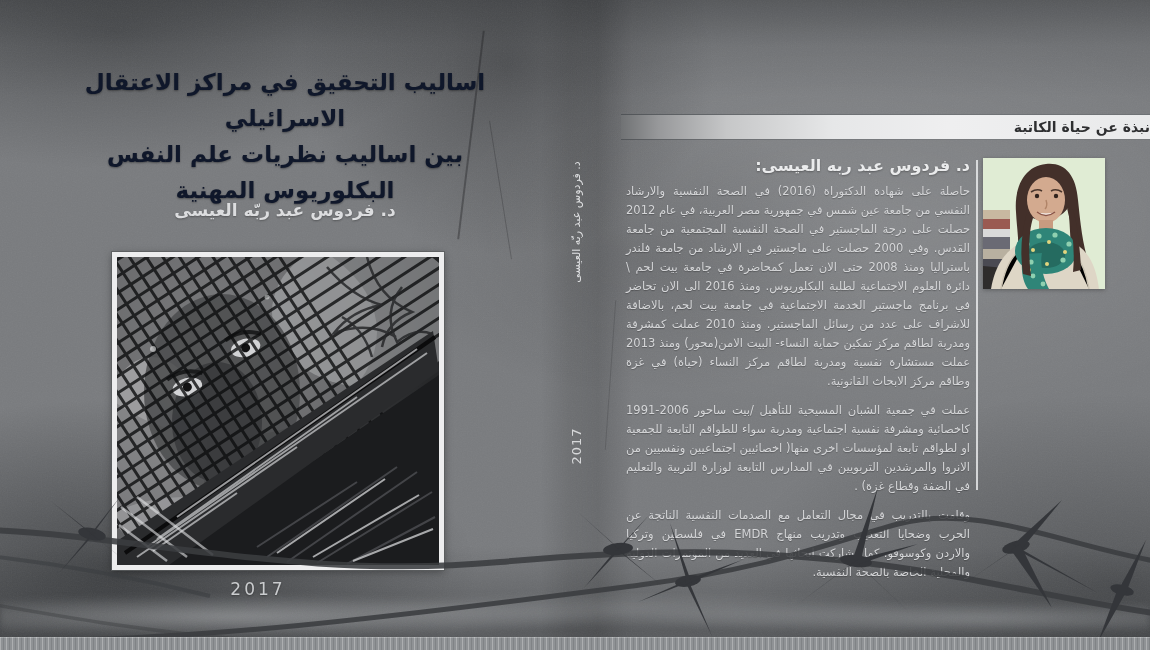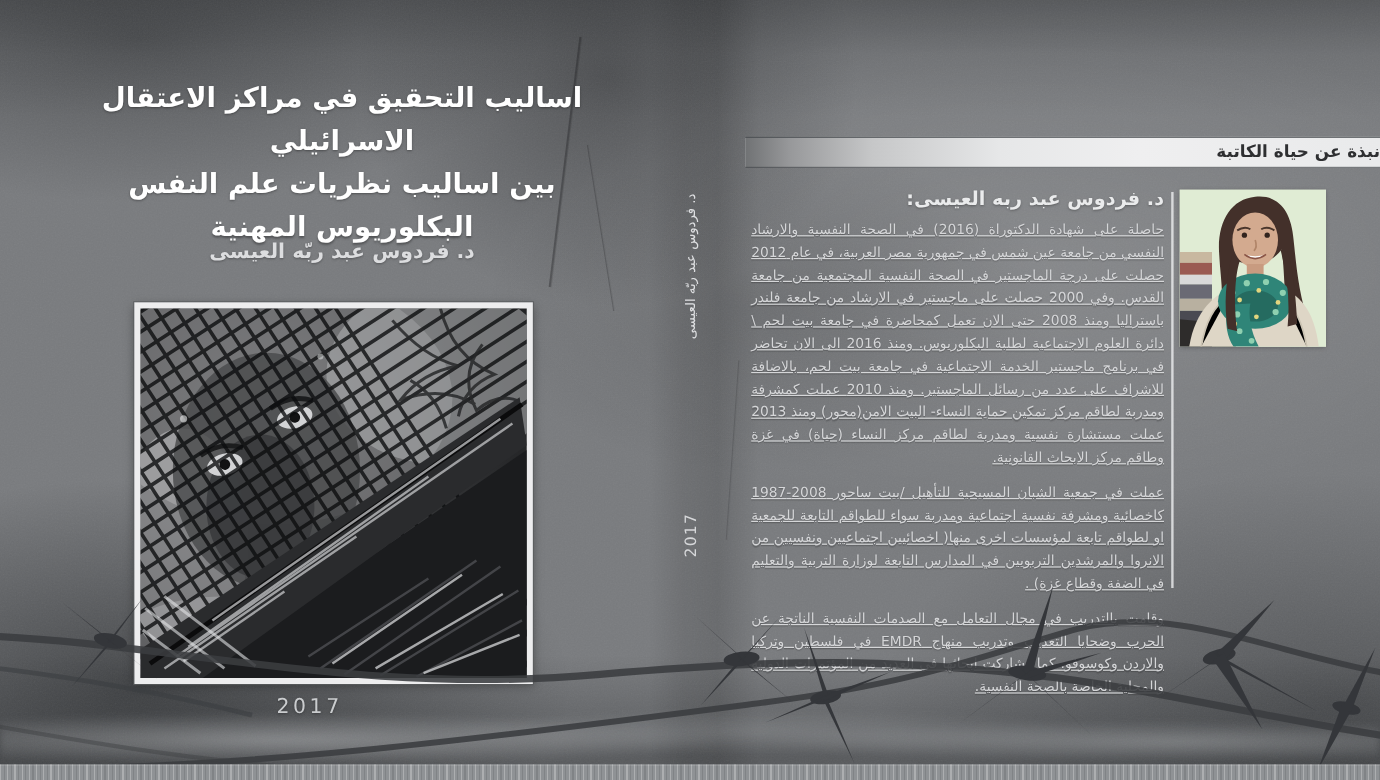--- a/index.html
+++ b/index.html
@@ -23,21 +23,21 @@
   }
   .grain{position:absolute;inset:0;opacity:.07;}
   .crack{position:absolute;background:rgba(22,24,26,.35);filter:blur(.6px);}
   .c1{left:470px;top:30px;width:2px;height:210px;transform:rotate(7deg);}
   .c2{left:500px;top:120px;width:1px;height:140px;transform:rotate(-9deg);opacity:.7;}
   .c3{left:610px;top:300px;width:1px;height:150px;transform:rotate(4deg);opacity:.5;}
 
   
   .title-block{
     position:absolute;left:30px;top:64px;width:510px;text-align:center;direction:rtl;
-    color:#ffffff;font-weight:bold;text-shadow:0 1px 2px rgba(0,0,0,.35);
+    color:#0f172a;font-weight:bold;text-shadow:0 1px 2px rgba(0,0,0,.35);
   }
   .title-line{font-size:23px;line-height:36px;letter-spacing:.5px;}
   .front-author{
     position:absolute;left:30px;top:200px;width:510px;text-align:center;direction:rtl;
     color:#dcdddf;font-size:17px;font-weight:bold;text-shadow:0 1px 2px rgba(0,0,0,.3);
   }
   .illustration{
     position:absolute;left:112px;top:252px;width:322px;height:308px;
     border:5px solid #ededee;box-shadow:0 0 0 1px rgba(90,92,94,.8), 0 2px 8px rgba(0,0,0,.35);
     background:radial-gradient(circle at 32% 28%, #5c5d5f, #2b2c2e 62%, #1a1b1c 88%);
@@ -67,21 +67,21 @@
   }
   .back-author-heading{
     position:absolute;right:180px;top:156px;direction:rtl;
     color:#eaebec;font-size:16px;font-weight:bold;text-shadow:0 1px 2px rgba(0,0,0,.3);
   }
   .bio{
     position:absolute;left:626px;top:182px;width:344px;direction:rtl;
     color:#d5d6d8;font-size:11.5px;line-height:19px;text-align:justify;
     text-shadow:0 1px 1px rgba(0,0,0,.25);
   }
-  .bio p{margin:0 0 10px 0;text-decoration:underline;}
+  .bio p{margin:0 0 10px 0;}
   .vline{position:absolute;left:976px;top:160px;width:1.5px;height:330px;background:rgba(238,239,240,.8);}
   .photo{
     position:absolute;left:983px;top:158px;width:122px;height:131px;overflow:hidden;
     background:#e0ecd4;box-shadow:0 1px 4px rgba(0,0,0,.3);
   }
 
   
   .streaks{
     position:absolute;left:0;top:588px;width:1150px;height:52px;
     background:
@@ -193,21 +193,21 @@
   <div class="spine-year">2017</div>
 
   <div class="header-bar">
     <span>نبذة عن حياة الكاتبة</span>
   </div>
 
   <div class="back-author-heading">د. فردوس عبد ربه العيسى:</div>
 
   <div class="bio">
     <p>حاصلة على شهادة الدكتوراة (2016) في الصحة النفسية والارشاد النفسي من جامعة عين شمس في جمهورية مصر العربية، في عام 2012 حصلت على درجة الماجستير في الصحة النفسية المجتمعية من جامعة القدس. وفي 2000 حصلت على ماجستير في الارشاد من جامعة فلندر باستراليا ومنذ 2008 حتى الان تعمل كمحاضرة في جامعة بيت لحم \ دائرة العلوم الاجتماعية لطلبة البكلوريوس. ومنذ 2016 الى الان تحاضر في برنامج ماجستير الخدمة الاجتماعية في جامعة بيت لحم، بالاضافة للاشراف على عدد من رسائل الماجستير. ومنذ 2010 عملت كمشرفة ومدربة لطاقم مركز تمكين حماية النساء- البيت الامن(محور) ومنذ 2013 عملت مستشارة نفسية ومدربة لطاقم مركز النساء (حياة) في غزة وطاقم مركز الابحاث القانونية.</p>
-    <p>عملت في جمعية الشبان المسيحية للتأهيل /بيت ساحور 2008-1987 كاخصائية ومشرفة نفسية اجتماعية ومدربة سواء للطواقم التابعة للجمعية او لطواقم تابعة لمؤسسات اخرى منها( اخصائيين اجتماعيين ونفسيين من الانروا والمرشدين التربويين في المدارس التابعة لوزارة التربية والتعليم في الضفة وقطاع غزة) .</p>
+    <p>عملت في جمعية الشبان المسيحية للتأهيل /بيت ساحور 2006-1991 كاخصائية ومشرفة نفسية اجتماعية ومدربة سواء للطواقم التابعة للجمعية او لطواقم تابعة لمؤسسات اخرى منها( اخصائيين اجتماعيين ونفسيين من الانروا والمرشدين التربويين في المدارس التابعة لوزارة التربية والتعليم في الضفة وقطاع غزة) .</p>
     <p>وقامت بالتدريب في مجال التعامل مع الصدمات النفسية الناتجة عن الحرب وضحايا التعذيب وتدريب منهاج EMDR في فلسطين وتركيا والاردن وكوسوفو. كما وشاركت ابحاثها في العديد من المؤتمرات الدولية والمحلية الخاصة بالصحة النفسية.</p>
   </div>
 
   <div class="vline"></div>
 
   <div class="photo">
     <svg width="122" height="131" viewBox="0 0 122 131">
       <rect width="122" height="131" fill="#e0ecd4"></rect>
       <rect x="0" y="52" width="27" height="9" fill="#c8b8a0"></rect>
       <rect x="0" y="61" width="27" height="10" fill="#9a5a52"></rect>

